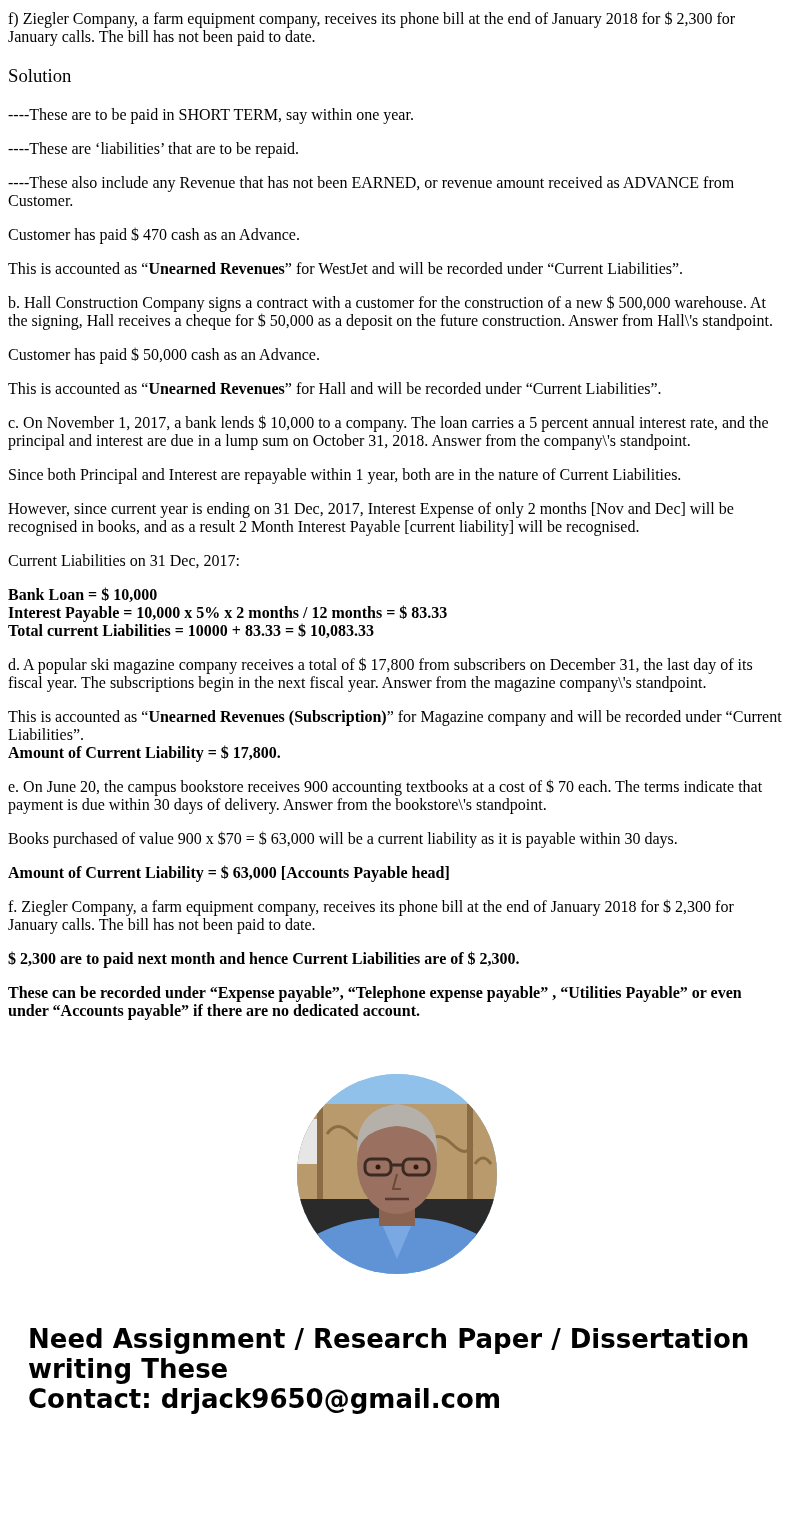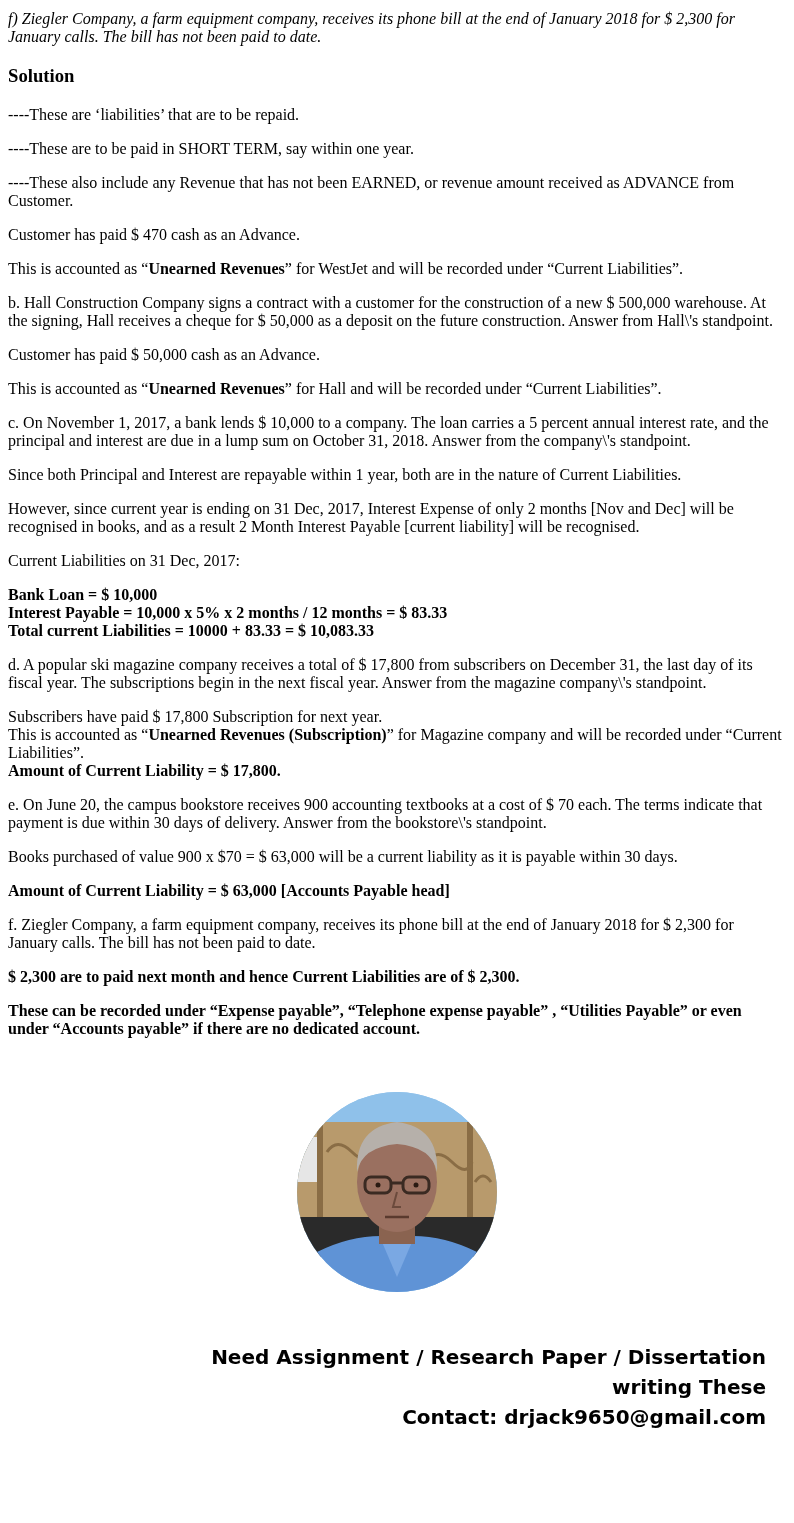--- a/index.html
+++ b/index.html
@@ -6,25 +6,25 @@
     body {
       width: 794px;
       min-height: 1523px;
       font-family: "Liberation Serif", "DejaVu Serif", serif;
       font-size: 16px;
       line-height: 18px;
       color: #000000;
     }
     .page { padding: 8px 8px 0 8px; }
     p { margin: 0 0 16px 0; }
-    p.first { margin-top: 2px; font-style: italic; }
+    p.first { margin-top: 2px; }
     h3 {
       font-family: "Liberation Serif", "DejaVu Serif", serif;
       font-size: 18.7px;
-      font-weight: bold;
+      font-weight: normal;
       margin: 20px 0 20px 0;
       line-height: 20px;
     }
     b { font-weight: bold; }
     .line { display: block; }
     .avatar-wrap {
       width: 100%;
       display: flex;
       justify-content: center;
       margin-top: 54px;
@@ -33,40 +33,40 @@
       width: 200px;
       height: 200px;
       border-radius: 50%;
       overflow: hidden;
       position: relative;
       background: #8fc1ea;
     }
     .footer {
       font-family: "DejaVu Sans", "Liberation Sans", sans-serif;
       font-weight: bold;
-      font-size: 20px;
+      font-size: 26px;
       line-height: 30px;
-      text-align: right;
+      text-align: left;
       margin-top: 50px;
       padding: 0 20px;
     }
     .footer span { display: block; }
   </style>
 </head>
 <body>
 
 <div class="page">
 
   <p class="first">f) Ziegler Company, a farm equipment company, receives its phone bill at the end of January 2018 for $ 2,300 for January calls. The bill has not been paid to date.</p>
 
   <h3>Solution</h3>
 
 
+  <p>----These are to be paid in SHORT TERM, say within one year.</p>
   <p>----These are ‘liabilities’ that are to be repaid.</p>
-  <p>----These are to be paid in SHORT TERM, say within one year.</p>
   <p>----These also include any Revenue that has not been EARNED, or revenue amount received as ADVANCE from Customer.</p>
 
   <p>Customer has paid $ 470 cash as an Advance.</p>
   <p>
     <span>This is accounted as “</span><b>Unearned Revenues</b><span>” for WestJet and will be recorded under “Current Liabilities”.</span>
   </p>
 
   <p>b. Hall Construction Company signs a contract with a customer for the construction of a new $ 500,000 warehouse. At the signing, Hall receives a cheque for $ 50,000 as a deposit on the future construction. Answer from Hall\'s standpoint.</p>
   <p>Customer has paid $ 50,000 cash as an Advance.</p>
   <p>
@@ -78,21 +78,20 @@
   <p>However, since current year is ending on 31 Dec, 2017, Interest Expense of only 2 months [Nov and Dec] will be recognised in books, and as a result 2 Month Interest Payable [current liability] will be recognised.</p>
   <p>Current Liabilities on 31 Dec, 2017:</p>
   <p>
     <b class="line">Bank Loan = $ 10,000</b>
     <b class="line">Interest Payable = 10,000 x 5% x 2 months / 12 months = $ 83.33</b>
     <b class="line">Total current Liabilities = 10000 + 83.33 = $ 10,083.33</b>
   </p>
 
   <p>d. A popular ski magazine company receives a total of $ 17,800 from subscribers on December 31, the last day of its fiscal year. The subscriptions begin in the next fiscal year. Answer from the magazine company\'s standpoint.</p>
   <p>
-    <span class="line">Subscribers have paid $ 17,800 Subscription for next year.</span>
     <span>This is accounted as “</span><b>Unearned Revenues (Subscription)</b><span>” for Magazine company and will be recorded under “Current Liabilities”.</span>
     <b class="line">Amount of Current Liability = $ 17,800.</b>
   </p>
 
   <p>e. On June 20, the campus bookstore receives 900 accounting textbooks at a cost of $ 70 each. The terms indicate that payment is due within 30 days of delivery. Answer from the bookstore\'s standpoint.</p>
   <p>Books purchased of value 900 x $70 = $ 63,000 will be a current liability as it is payable within 30 days.</p>
   <p><b>Amount of Current Liability = $ 63,000 [Accounts Payable head]</b></p>
 
   <p>f. Ziegler Company, a farm equipment company, receives its phone bill at the end of January 2018 for $ 2,300 for January calls. The bill has not been paid to date.</p>
   <p><b>$ 2,300 are to paid next month and hence Current Liabilities are of $ 2,300.</b></p>

